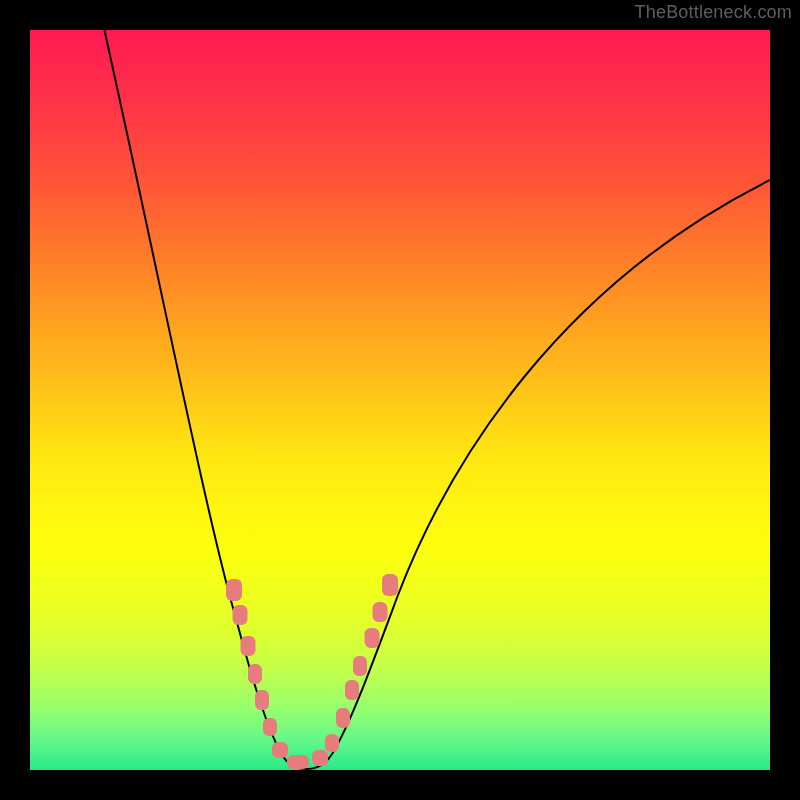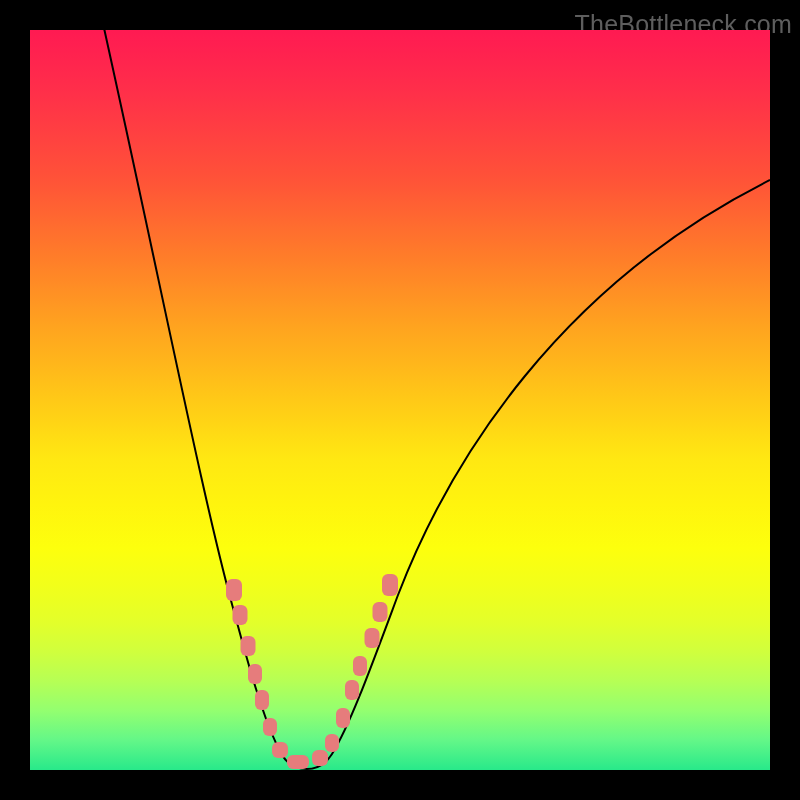--- a/index.html
+++ b/index.html
@@ -37,24 +37,24 @@
       #e3ff2a 80%,
       #d0ff3d 84%,
       #b6ff55 88%,
       #93ff70 92%,
       #63f788 96%,
       #28e98a 100%
     );
   }
   .watermark {
     position: absolute;
-    top: 10px;
+    top: 2px;
     right: 8px;
     font-family: Arial, Helvetica, sans-serif;
-    font-size: 25px;
+    font-size: 18px;
     font-weight: 500;
     color: #5e5e5e;
     letter-spacing: 0.2px;
   }
   .curve-svg {
     position: absolute;
     left: 0; top: 0;
     width: 100%;
     height: 100%;
   }

